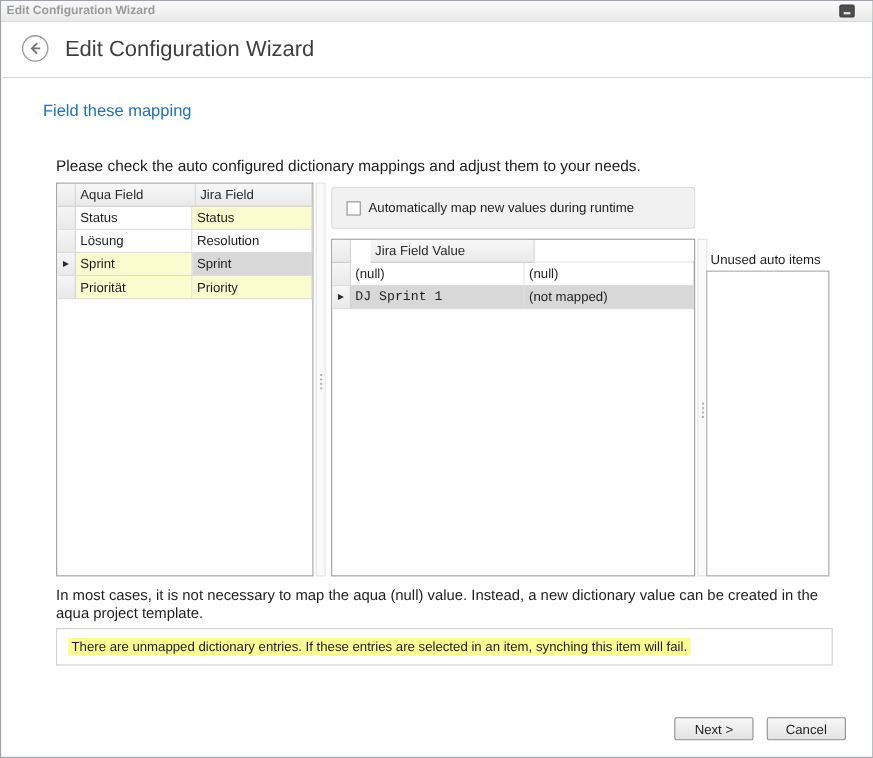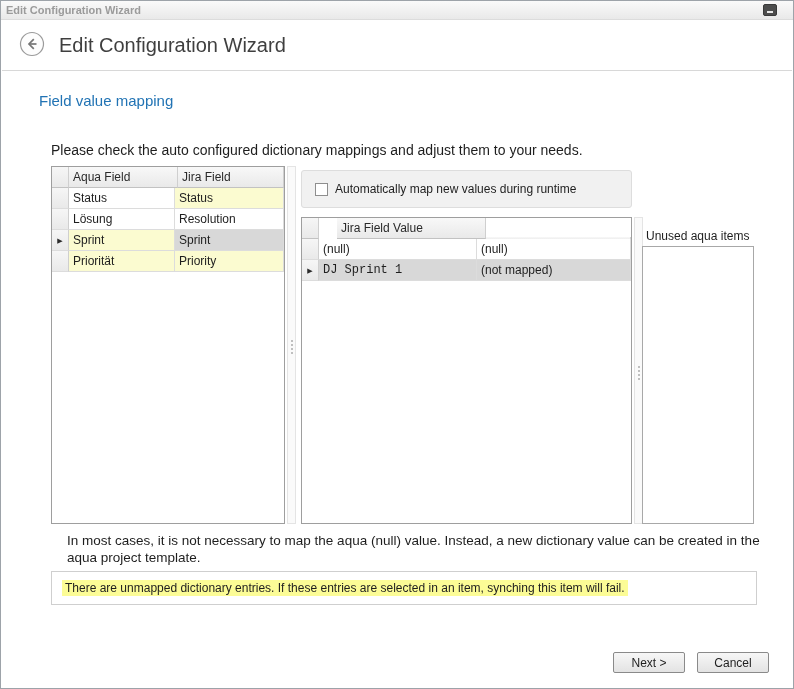--- a/index.html
+++ b/index.html
@@ -104,21 +104,21 @@
   .chk-label { font-size: 12px; color: #1e1e1e; margin-left: 7px; }
   
   .unused-label { position: absolute; left: 645px; top: 228px; font-size: 12px; color: #1e1e1e; }
   .unused-list {
     position: absolute; left: 641px; top: 245px; width: 112px; height: 278px;
     background: #ffffff; border: 1px solid #a8a8a8;
   }
   
   .note {
     position: absolute; left: 50px; top: 531px; width: 700px;
-    font-size: 13.5px; line-height: 17px; color: #1e1e1e; margin-left: 16px;
+    font-size: 13.5px; line-height: 17px; color: #1e1e1e;
   }
   .warning-box {
     position: absolute; left: 50px; top: 570px; width: 706px; height: 34px;
     background: #ffffff; border: 1px solid #cfcfcf;
     display: flex; align-items: center; padding-left: 10px;
   }
   .warning-text {
     font-size: 12px; color: #1e1e1e;
     background: #fcfc96; padding: 1px 3px;
   }
@@ -150,21 +150,21 @@
         <svg width="26" height="26" viewBox="0 0 26 26">
           <circle cx="13" cy="13" r="11.5" fill="#fdfdfd" stroke="#9b9b9b" stroke-width="1.2"></circle>
           <path d="M14.8 8.2 L10 13 L14.8 17.8" fill="none" stroke="#757575" stroke-width="1.7"></path>
           <line x1="10.2" y1="13" x2="17.5" y2="13" stroke="#757575" stroke-width="1.7"></line>
         </svg>
       </span>
     </button>
     <span class="header-title">Edit Configuration Wizard</span>
   </div>
 
-  <div class="section-title">Field value mapping</div>
+  <div class="section-title">Field these mapping</div>
   <div class="instruction">Please check the auto configured dictionary mappings and adjust them to your needs.</div>
 
   <div class="grid grid-left">
       <div class="grid-row grid-header">
         <div class="rowhdr"></div>
         <div class="grid-cell" style="width: 109px;">Aqua Field</div>
         <div class="grid-cell" style="width: 106px;">Jira Field</div>
       </div>
       <div class="grid-row">
         <div class="rowhdr"></div>
@@ -214,21 +214,21 @@
           <span class="arrow">▶</span>
         </div>
         <div class="grid-cell cell-selected" style="width: 158px; font-family: Liberation Mono, monospace;">DJ Sprint 1</div>
         <div class="grid-cell cell-selected" style="width: 154px;">(not mapped)</div>
       </div>
     </div>
   <div class="vstrip vstrip-mid">
       <span class="grip-dot"></span>
     </div>
 
-  <div class="unused-label">Unused aqua items</div>
+  <div class="unused-label">Unused auto items</div>
   <div class="unused-list"></div>
 
   <div class="note">In most cases, it is not necessary to map the aqua (null) value. Instead, a new dictionary value can be created in the aqua project template.</div>
 
   <div class="warning-box">
     <span class="warning-text">There are unmapped dictionary entries. If these entries are selected in an item, synching this item will fail.</span>
   </div>
 
   <button class="btn btn-next">Next &gt;</button>
   <button class="btn btn-cancel">Cancel</button>

